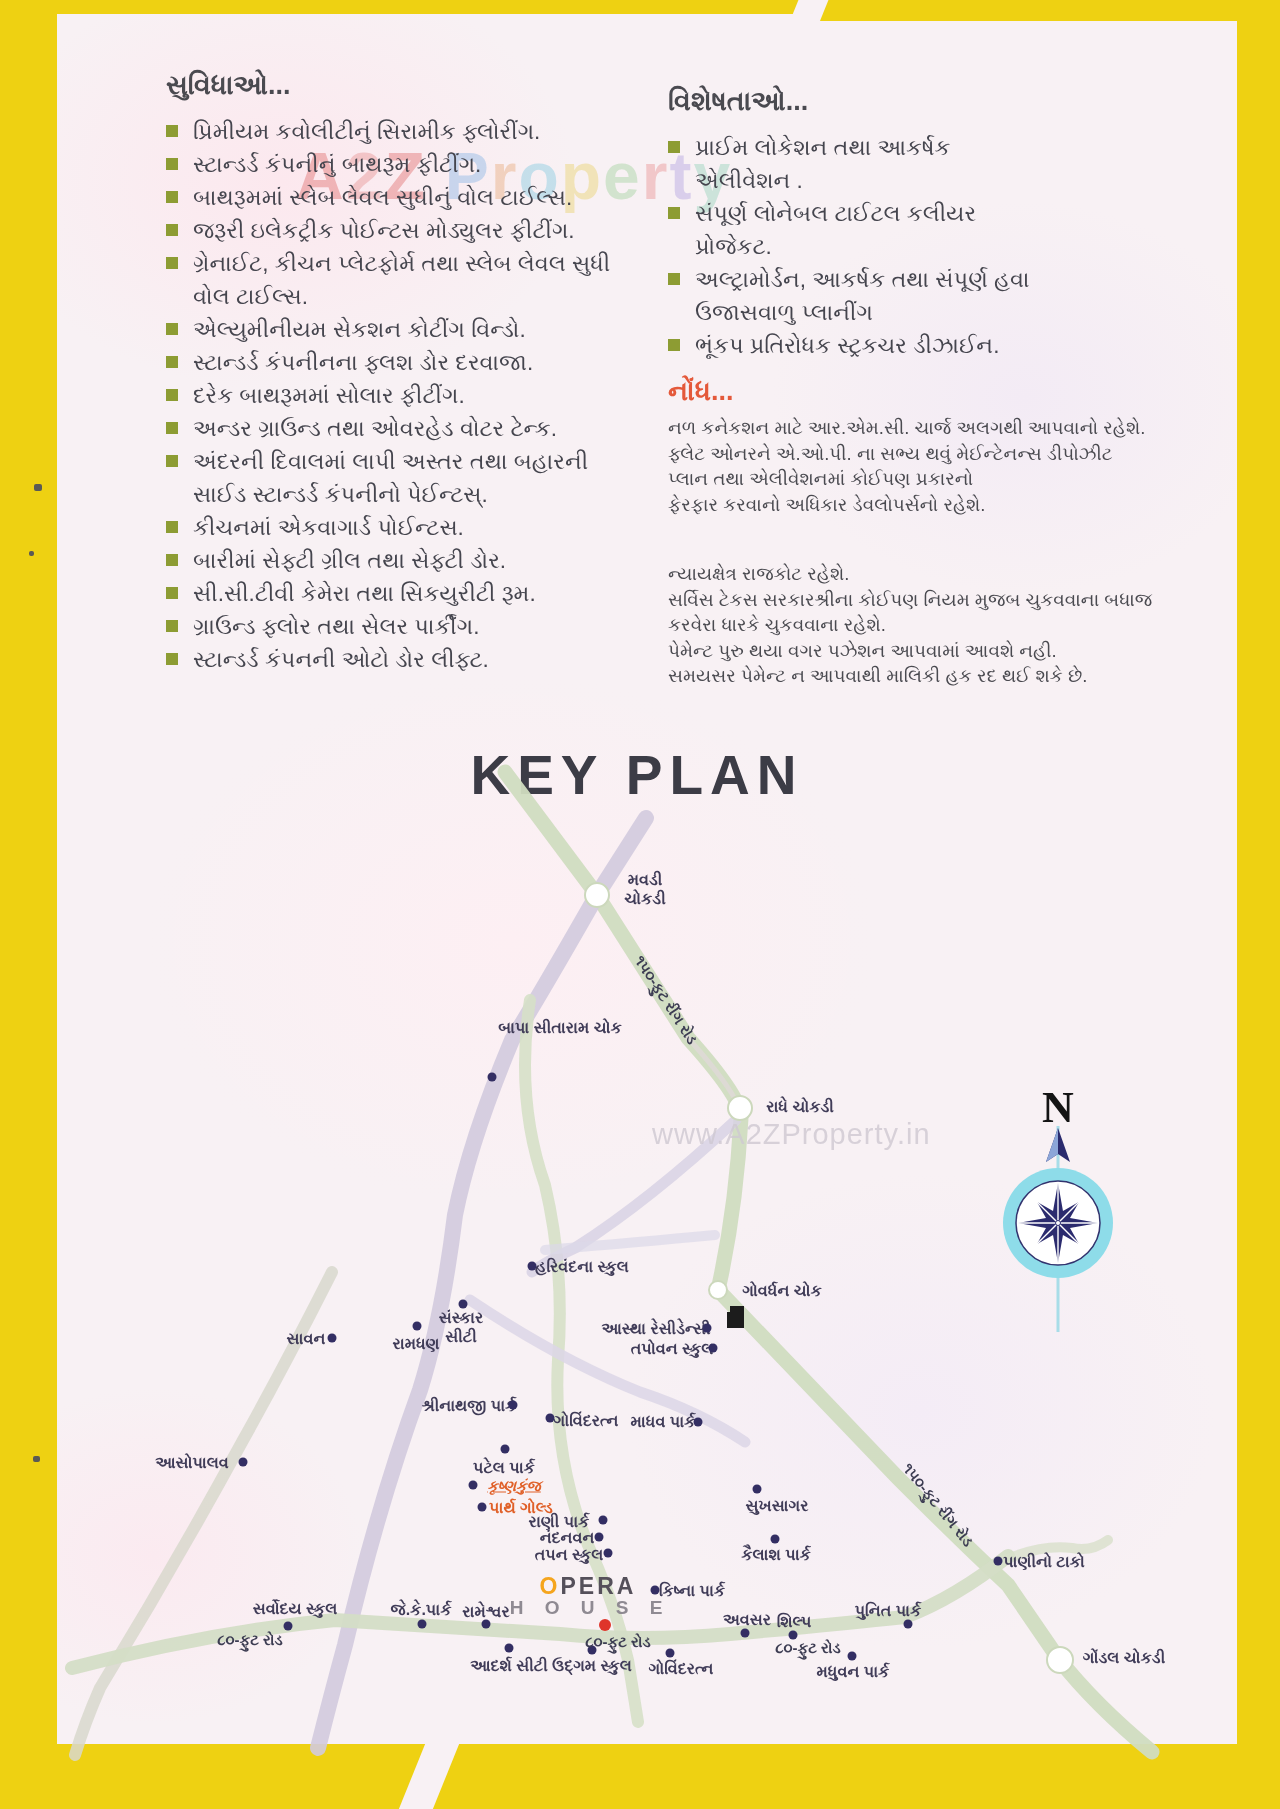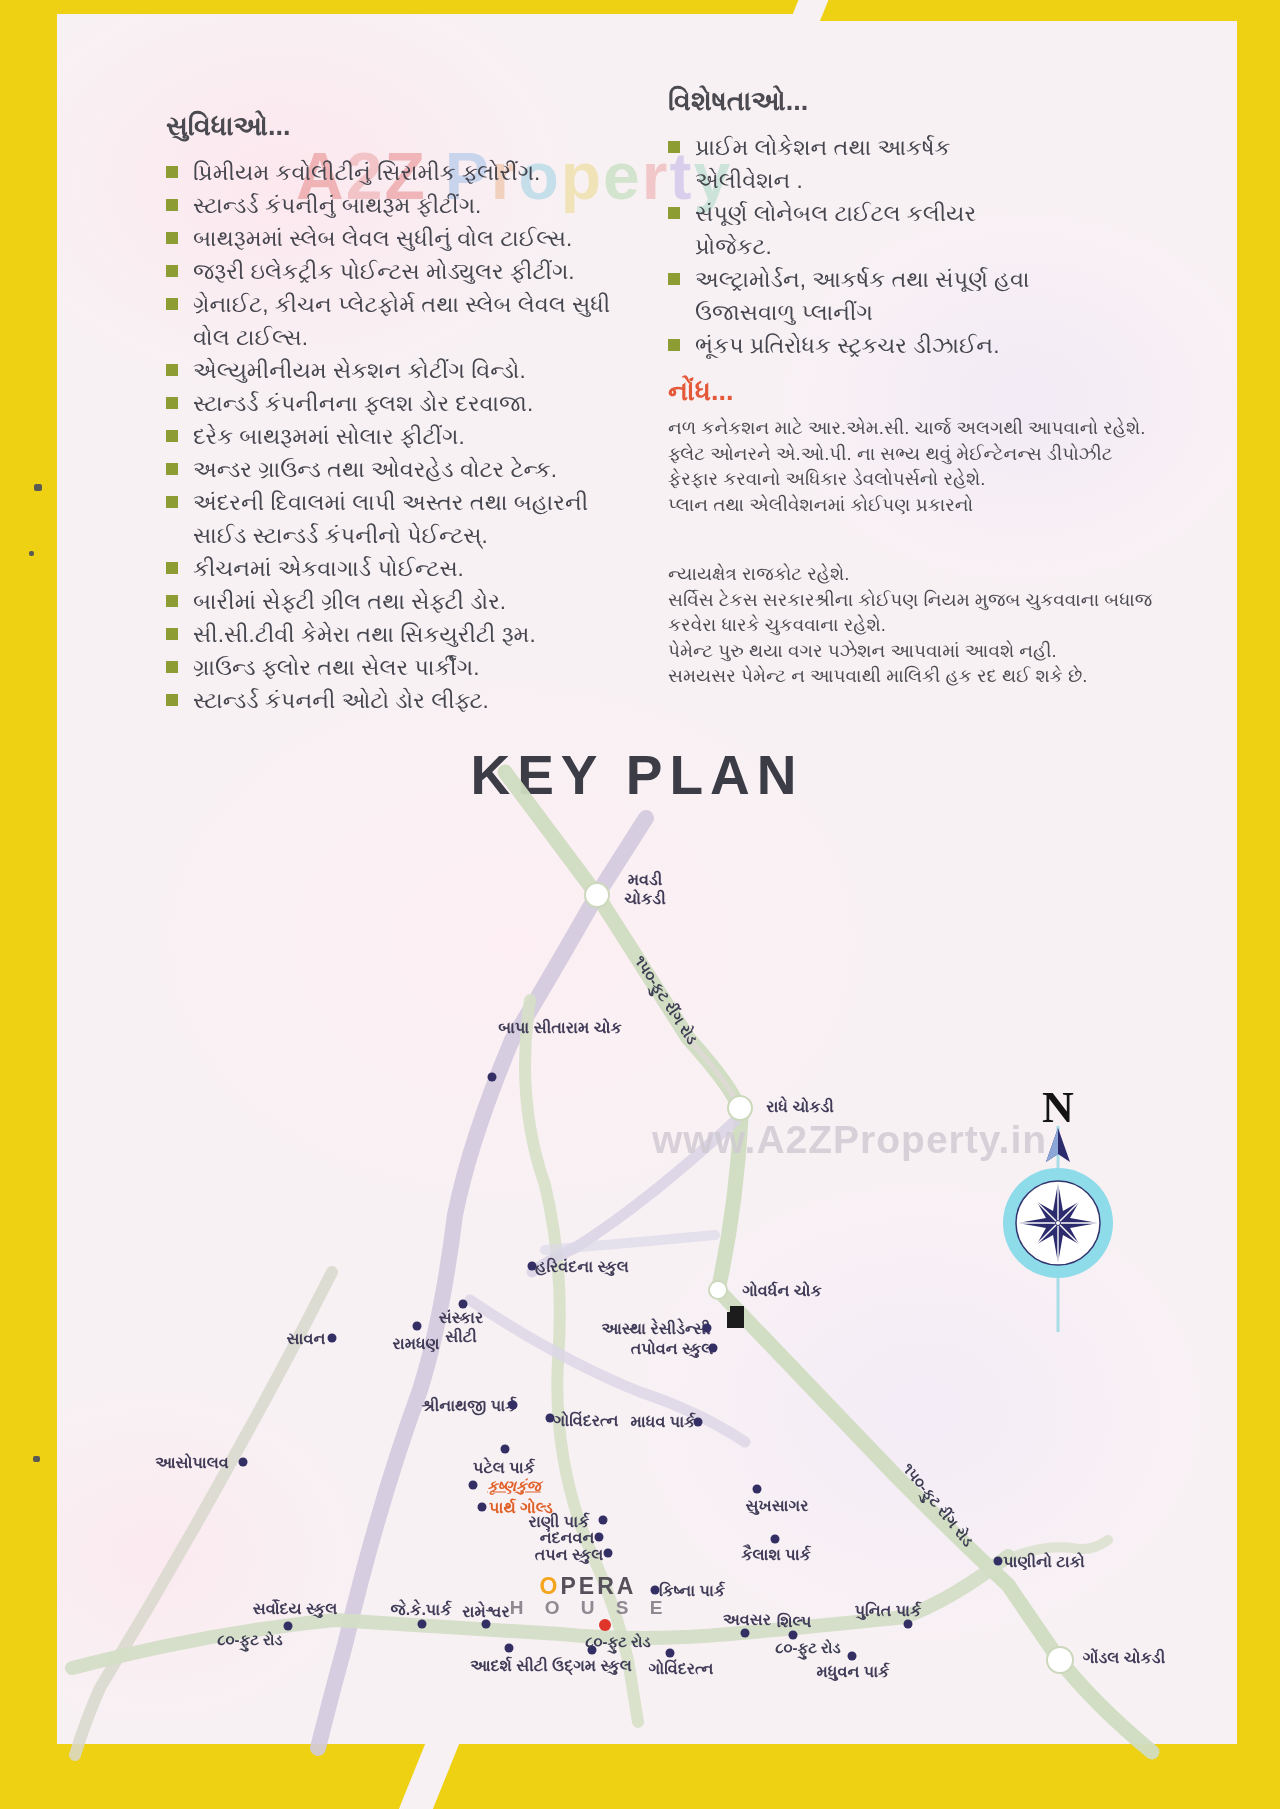--- a/index.html
+++ b/index.html
@@ -32,22 +32,22 @@
   ul.blist li::before{content:"";position:absolute;left:0;top:10px;width:12px;height:12px;
               background:#8d9c33;}
   .note-head{font-size:27px;font-weight:800;color:#e4593a;margin:0 0 8px 0;}
   ul.nlist{list-style:none;margin:0;padding:0;}
   ul.nlist li{font-size:18.5px;line-height:25.5px;color:#4a4a50;white-space:nowrap;font-weight:500;}
 
   
   .wm-top{position:absolute;left:296px;top:138px;font-size:66px;font-weight:800;
           letter-spacing:2px;opacity:.42;white-space:nowrap;}
   .wm-top span{display:inline-block;}
-  .wm-mid{position:absolute;left:652px;top:1118px;font-size:39px;color:#cfc9d2;
-          font-weight:700;letter-spacing:1px;opacity:.8;white-space:nowrap;}
+  .wm-mid{position:absolute;left:652px;top:1118px;font-size:29px;color:#cfc9d2;
+          font-weight:400;letter-spacing:1px;opacity:.8;white-space:nowrap;}
 
   .keyplan{position:absolute;left:637px;top:738px;transform:translate(-50%,-50%);
            font-size:55px;font-weight:800;letter-spacing:7px;color:#3c3c46;white-space:nowrap;}
 
   
   .map-svg{position:absolute;left:0;top:0;}
   .place{position:absolute;transform:translate(-50%,-50%);font-size:16px;font-weight:600;
          color:#403c58;white-space:pre-line;text-align:center;line-height:19px;}
   .place.orange{color:#e06028;font-weight:700;font-style:italic;text-decoration:underline;font-size:15px;}
   .place.orange2{color:#e06028;font-weight:700;font-size:16px;}
@@ -72,21 +72,21 @@
   <div class="band band-right"></div>
   <div class="band band-bottom"></div>
   <div class="slash slash-top"></div>
   <div class="slash slash-bottom"></div>
   <div class="speck" style="left:34px;top:484px;width:8px;height:7px;"></div>
   <div class="speck" style="left:29px;top:551px;width:5px;height:5px;"></div>
   <div class="speck" style="left:33px;top:1456px;width:7px;height:6px;"></div>
 
   <div class="wm-top"><span style="color: rgb(224, 106, 106);">A</span><span style="color: rgb(232, 144, 144);">2</span><span style="color: rgb(224, 106, 106);">Z</span><span style="color: rgb(133, 180, 230); margin-left: 18px;">P</span><span style="color: rgb(232, 168, 120);">r</span><span style="color: rgb(126, 200, 224);">o</span><span style="color: rgb(232, 208, 104);">p</span><span style="color: rgb(159, 208, 154);">e</span><span style="color: rgb(232, 143, 143);">r</span><span style="color: rgb(176, 160, 224);">t</span><span style="color: rgb(144, 208, 184);">y</span></div>
 
-  <section class="col" style="left:166px;top:70px;width:445px;margin-top:41px;">
+  <section class="col" style="left:166px;top:70px;width:445px;">
     <h2 class="col-heading">સુવિધાઓ...</h2>
     <ul class="blist">
         <li>પ્રિમીયમ કવોલીટીનું સિરામીક ફ્લોરીંગ.</li>
         <li>સ્ટાન્ડર્ડ કંપનીનું બાથરૂમ ફીટીંગ.</li>
         <li>બાથરૂમમાં સ્લેબ લેવલ સુધીનું વોલ ટાઈલ્સ.</li>
         <li>જરૂરી ઇલેકટ્રીક પોઈન્ટસ મોડ્યુલર ફીટીંગ.</li>
         <li>ગ્રેનાઈટ, કીચન પ્લેટફોર્મ તથા સ્લેબ લેવલ સુધી વોલ ટાઈલ્સ.</li>
         <li>એલ્યુમીનીયમ સેકશન કોટીંગ વિન્ડો.</li>
         <li>સ્ટાન્ડર્ડ કંપનીનના ફ્લશ ડોર દરવાજા.</li>
         <li>દરેક બાથરૂમમાં સોલાર ફીટીંગ.</li>
@@ -105,22 +105,22 @@
     <ul class="blist" style="width:372px;">
         <li>પ્રાઈમ લોકેશન તથા આકર્ષક એલીવેશન .</li>
         <li>સંપૂર્ણ લોનેબલ ટાઈટલ કલીયર પ્રોજેકટ.</li>
         <li>અલ્ટ્રામોર્ડન, આકર્ષક તથા સંપૂર્ણ હવા ઉજાસવાળુ પ્લાનીંગ</li>
         <li>ભૂંકપ પ્રતિરોધક સ્ટ્રકચર ડીઝાઈન.</li>
       </ul>
     <h2 class="note-head" style="margin-top:14px;">નોંધ...</h2>
     <ul class="nlist">
         <li>નળ કનેકશન માટે આર.એમ.સી. ચાર્જ અલગથી આપવાનો રહેશે.</li>
         <li>ફ્લેટ ઓનરને એ.ઓ.પી. ના સભ્ય થવું મેઈન્ટેનન્સ ડીપોઝીટ</li>
+        <li>પ્લાન તથા એલીવેશનમાં કોઈપણ પ્રકારનો</li>
         <li>ફેરફાર કરવાનો અધિકાર ડેવલોપર્સનો રહેશે.</li>
-        <li>પ્લાન તથા એલીવેશનમાં કોઈપણ પ્રકારનો</li>
       </ul>
     <ul class="nlist" style="margin-top:44px;">
         <li>ન્યાયક્ષેત્ર રાજકોટ રહેશે.</li>
         <li>સર્વિસ ટેકસ સરકારશ્રીના કોઈપણ નિયમ મુજબ ચુકવવાના બધાજ</li>
         <li>કરવેરા ધારકે ચુકવવાના રહેશે.</li>
         <li>પેમેન્ટ પુરુ થયા વગર પઝેશન આપવામાં આવશે નહી.</li>
         <li>સમયસર પેમેન્ટ ન આપવાથી માલિકી હક રદ થઈ શકે છે.</li>
       </ul>
   </section>
 

